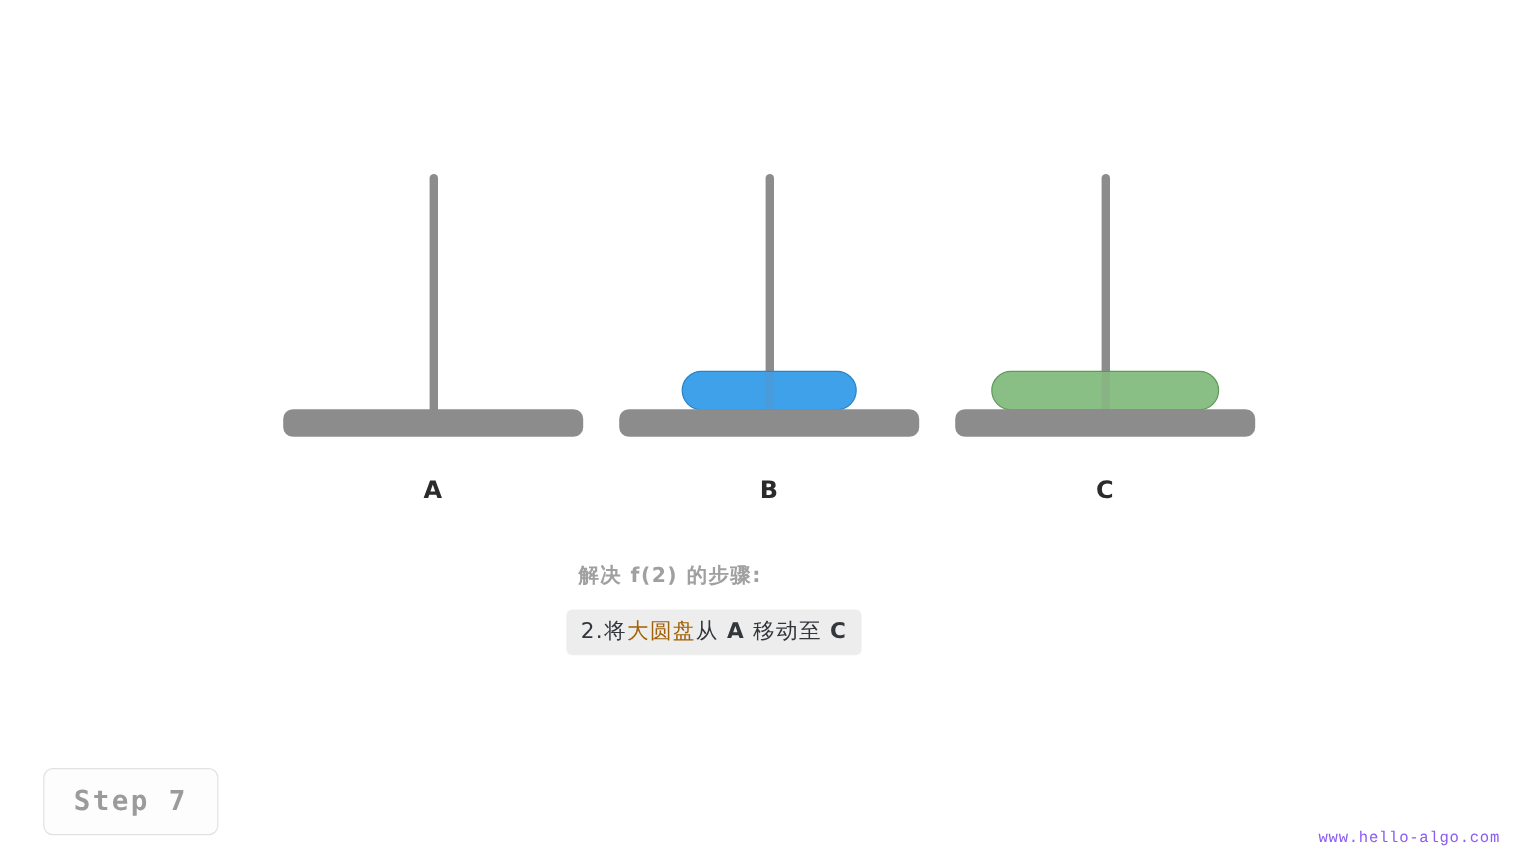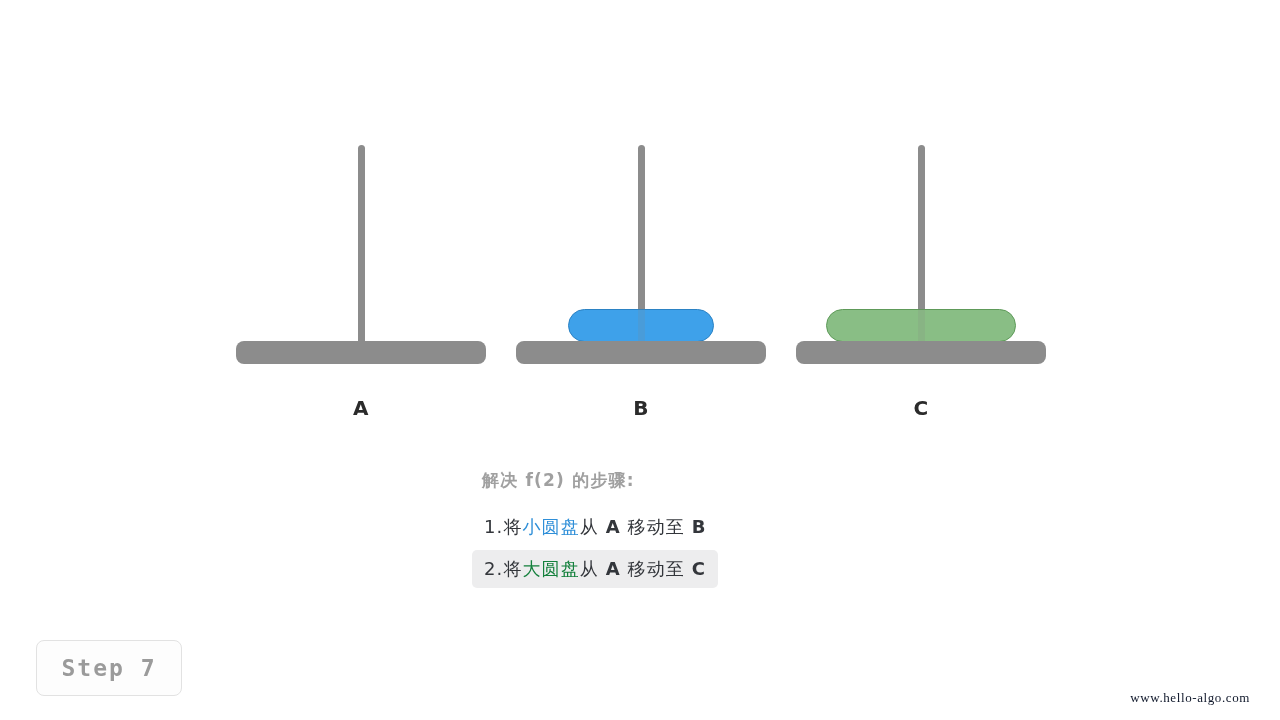--- a/index.html
+++ b/index.html
@@ -129,21 +129,21 @@
     white-space: nowrap;
     margin-bottom: 4px;
   }
   .step-line.highlight {
     background: #ededee;
   }
   .step-line .tok-blue {
     color: #2f8fd8;
   }
   .step-line .tok-green {
-    color: #15803d;
+    color: #a16207;
   }
   .step-line .tok-bold {
     font-weight: bold;
   }
   .line-wrap { display: block; }
 
   
   .step-badge {
     position: absolute;
     left: 36px;
@@ -162,23 +162,23 @@
     letter-spacing: 2px;
     font-family: "DejaVu Sans Mono", "Liberation Mono", monospace;
   }
 
   
   .watermark {
     position: absolute;
     right: 30px;
     bottom: 14px;
     font-size: 13px;
-    color: #0f172a;
+    color: #8b5cf6;
     letter-spacing: 0.6px;
-    font-family: Liberation Serif, serif;
+    font-family: Liberation Mono, monospace;
   }
 </style>
 </head>
 <body>
 
 <div class="stage">
 
   <div class="tower tower-a">
     <div class="pole"></div>
     <div class="base"></div>
@@ -201,23 +201,20 @@
     <div class="tower-label">C</div>
   </div>
 
 </div>
 
 <div class="caption">
   <div class="caption-title">解决 f(2) 的步骤:</div>
 
   <div class="steps">
 
-    <span class="line-wrap">
-      <span class="step-line"><span>1.</span><span>将</span><span class="tok-blue">小圆盘</span><span>从</span>&nbsp;<span class="tok-bold">A</span>&nbsp;<span>移动至</span>&nbsp;<span class="tok-bold">B</span></span>
-    </span>
 
     <span class="line-wrap">
       <span class="step-line highlight"><span>2.</span><span>将</span><span class="tok-green">大圆盘</span><span>从</span>&nbsp;<span class="tok-bold">A</span>&nbsp;<span>移动至</span>&nbsp;<span class="tok-bold">C</span></span>
     </span>
 
   </div>
 </div>
 
 <div class="step-badge">Step 7</div>
 

